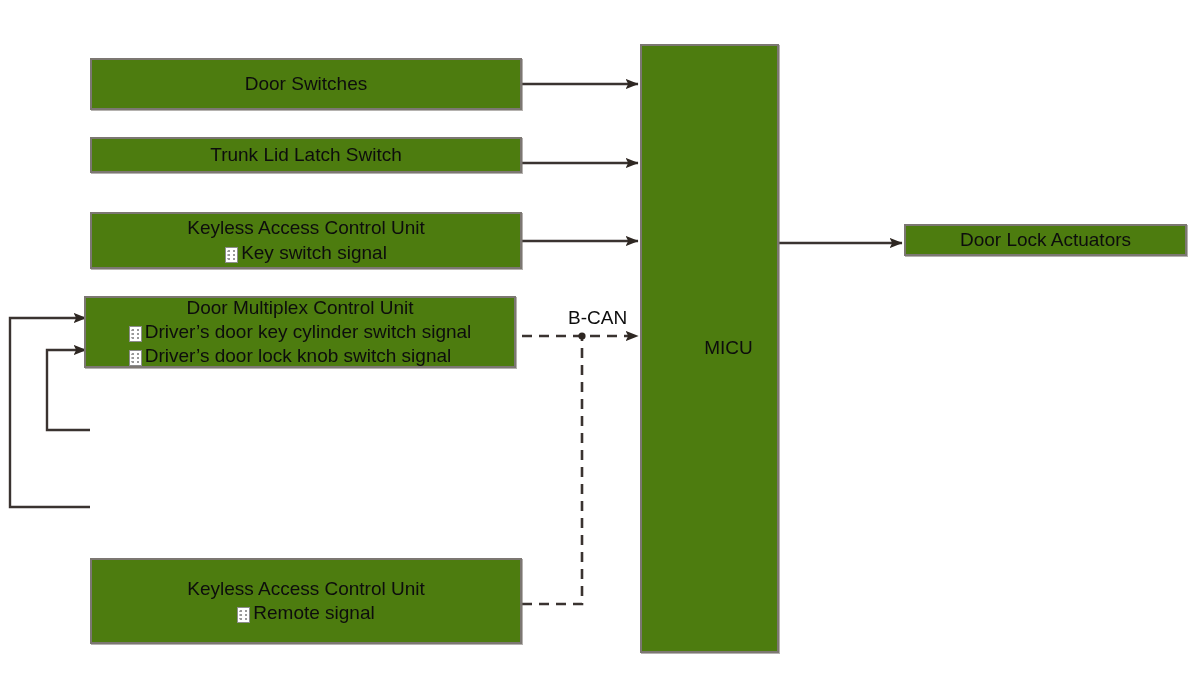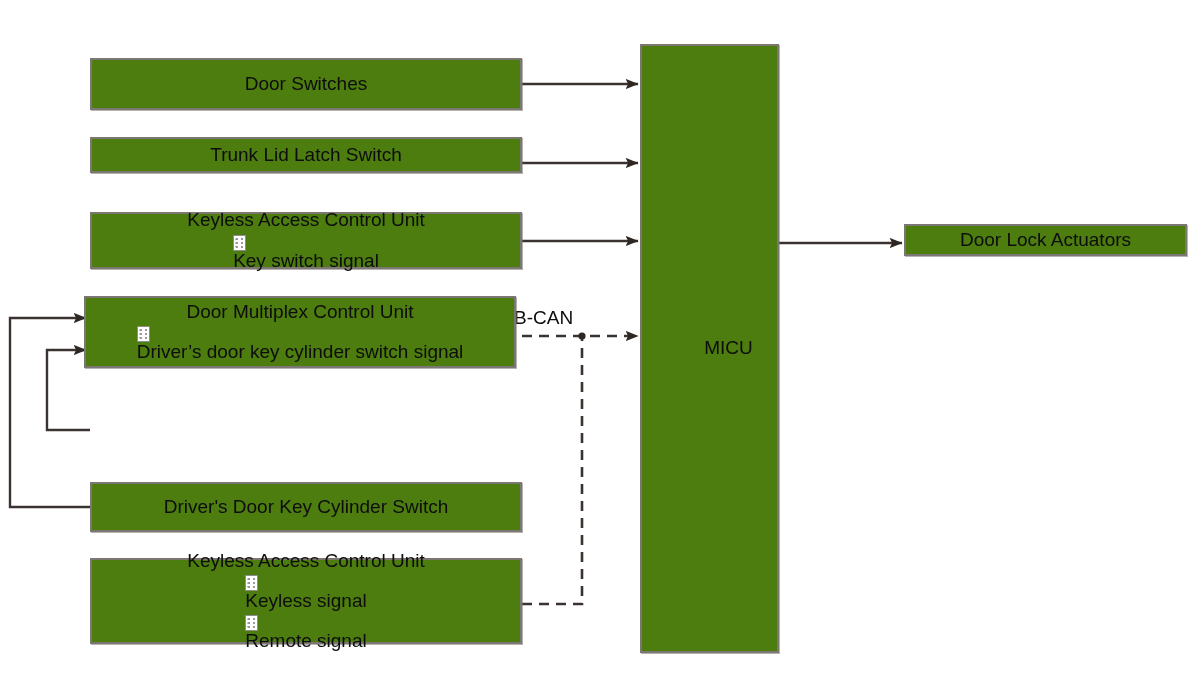--- a/index.html
+++ b/index.html
@@ -40,23 +40,22 @@
     line-height: 1.28;
     font-size: 19px;
     color: #0d0d0d;
   }
   .node .line {
     display: block;
     white-space: nowrap;
   }
   .node .line.sub {
     display: flex;
-    align-items: flex-start;
+    align-items: center;
     justify-content: flex-start;
-    flex-direction: column;
   }
   .sublist {
     display: flex;
     flex-direction: column;
     align-items: flex-start;
   }
   
   .tofu {
     display: inline-block;
     width: 13px;
@@ -116,21 +115,21 @@
     <g stroke="#3a3330" stroke-width="2.6" fill="none" stroke-dasharray="10 7">
 
       <line x1="522" y1="336" x2="638" y2="336" marker-end="url(#ahd)"></line>
 
       <path d="M522,604 L582,604 L582,336"></path>
     </g>
 
     <circle cx="582" cy="336" r="3.6" fill="#2e2722"></circle>
   </svg>
 
-  <div class="wire-label" style="left:514px; top:307px;text-align:right;">B-CAN</div>
+  <div class="wire-label" style="left:568px; top:307px;text-align:right;">B-CAN</div>
 
   <div class="node" style="left:90px; top:58px; width:432px; height:52px;">
     <span class="line">Door Switches</span>
   </div>
 
   <div class="node" style="left:90px; top:137px; width:432px; height:36px;">
     <span class="line">Trunk Lid Latch Switch</span>
   </div>
 
   <div class="node" style="left:90px; top:212px; width:432px; height:57px;">
@@ -143,35 +142,32 @@
     </span>
   </div>
 
   <div class="node" style="left:84px; top:296px; width:432px; height:72px;">
     <span class="line">Door Multiplex Control Unit</span>
     <span class="sublist">
       <span class="line sub">
           <i class="tofu"></i>
           <span>Driver’s door key cylinder switch signal</span>
         </span>
+      <span class="line sub">
+          <i class="tofu"></i>
+          <span>Driver’s door lock knob switch signal</span>
+        </span>
     </span>
   </div>
 
 
-  <div class="node" style="left:90px; top:482px; width:432px; height:50px;">
-    <span class="line">Driver's Door Key Cylinder Switch</span>
-  </div>
 
   <div class="node" style="left:90px; top:558px; width:432px; height:86px;">
     <span class="line">Keyless Access Control Unit</span>
     <span class="sublist">
-      <span class="line sub">
-          <i class="tofu"></i>
-          <span>Keyless signal</span>
-        </span>
       <span class="line sub">
           <i class="tofu"></i>
           <span>Remote signal</span>
         </span>
     </span>
   </div>
 
   <div class="node" style="left:640px; top:44px; width:139px; height:609px;padding-left:38px;">
     <span class="line">MICU</span>
   </div>

